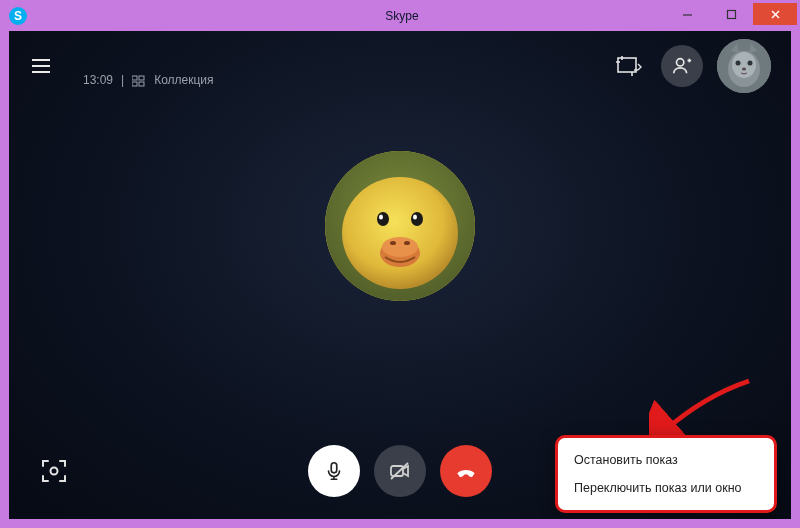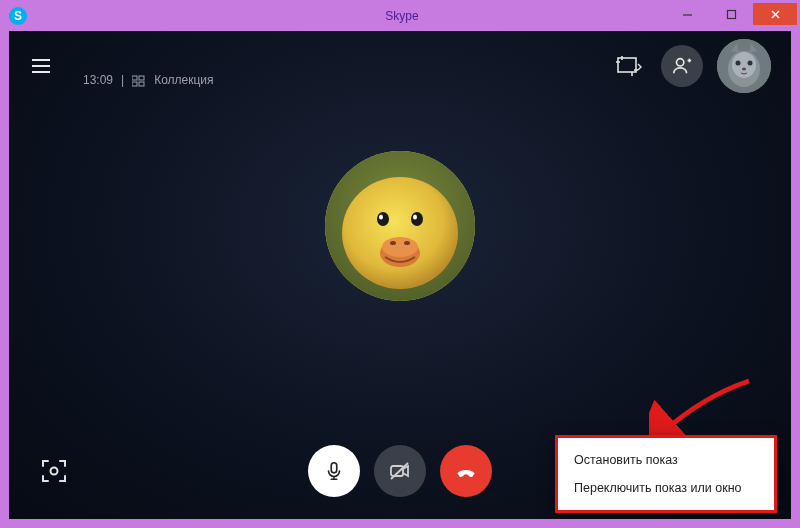--- a/index.html
+++ b/index.html
@@ -33,21 +33,21 @@
     display: flex;
     align-items: center;
     justify-content: center;
     margin-left: 6px;
   }
   .title {
     position: absolute;
     left: 4px; right: 0;
     text-align: center;
     font-size: 12px;
-    color: #4c1d95;
+    color: #0f172a;
     pointer-events: none;
   }
   .win-controls {
     position: absolute;
     right: 0; top: 0;
     display: flex;
     height: 22px;
   }
   .win-btn {
     width: 44px; height: 22px;
@@ -170,21 +170,21 @@
   .dots { letter-spacing: 2px; font-size: 18px; color: #e2e2e2; cursor: pointer; }
 
   
   .context-menu {
     position: absolute;
     bottom: 6px;
     left: 546px;
     width: 222px;
     background: #fff;
     border: 3px solid #e01a1a;
-    border-radius: 0;
+    border-radius: 10px;
     padding: 8px 0;
     box-shadow: 0 4px 16px rgba(0,0,0,.4);
     z-index: 20;
   }
   .menu-item {
     padding: 7px 16px;
     font-size: 12.5px;
     color: #222;
     cursor: pointer;
     white-space: nowrap;

